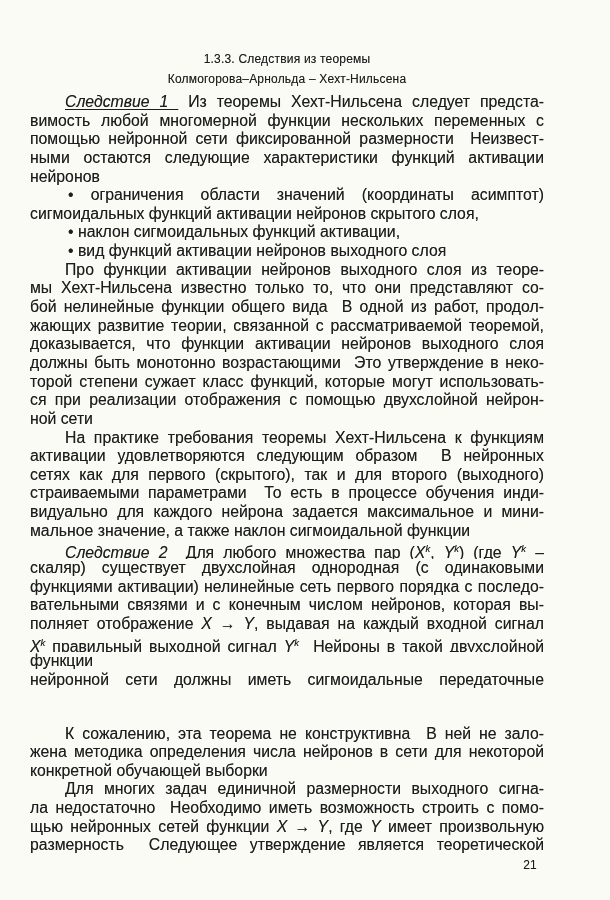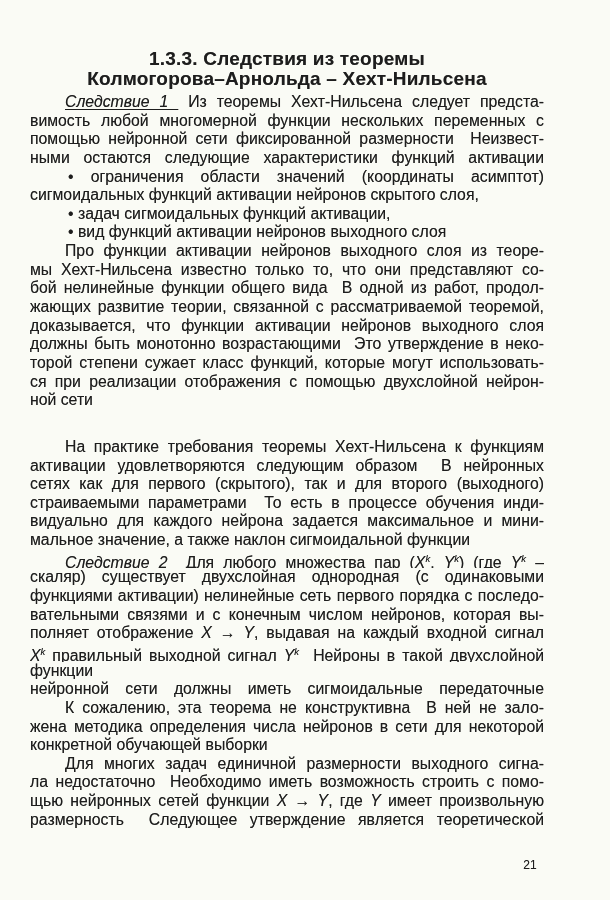--- a/index.html
+++ b/index.html
@@ -7,21 +7,21 @@
     width:610px; height:900px;
     font-family:"Liberation Sans","DejaVu Sans",sans-serif;
     background:#f9faf4;
   }
   .sheet {
     position:relative; width:610px; height:900px;
     background:#fafbf5; overflow:hidden; color:#1d1d1d;
   }
   .content { position:absolute; left:30px; top:49px; width:514px; }
   .title {
-    font-size:19px; font-weight:700; line-height:20px;
+    font-size:12px; font-weight:400; line-height:20px;
     text-align:center; letter-spacing:0.2px;
     text-shadow:0 0 0.5px rgba(0,0,0,.45);
   }
   .body {
     margin-top:4px; font-size:15.8px;
     text-shadow:0 0 0.5px rgba(0,0,0,.5);
   }
   .line { line-height:18.65px; height:18.65px; overflow:hidden; text-align:left; }
   .line.just { text-align:justify; text-align-last:justify; }
   .seg-n { font-style:normal; }
@@ -41,48 +41,49 @@
   <div class="content">
     <div class="title">
       <div>1.3.3. Следствия из теоремы</div>
       <div>Колмогорова–Арнольда – Хехт-Нильсена</div>
     </div>
     <div class="body">
         <div class="line just" style="padding-left: 35px;"><span class="seg-u">Следствие 1&nbsp;</span><span class="seg-n"> Из теоремы Хехт-Нильсена следует предста-</span></div>
         <div class="line just"><span class="seg-n">вимость любой многомерной функции нескольких переменных с</span></div>
         <div class="line just"><span class="seg-n">помощью нейронной сети фиксированной размерности&nbsp; Неизвест-</span></div>
         <div class="line just"><span class="seg-n">ными остаются следующие характеристики функций активации</span></div>
+        <div class="line"><span class="seg-n">нейронов</span></div>
         <div class="line just" style="padding-left: 38px;"><span class="seg-n">• ограничения области значений (координаты асимптот)</span></div>
         <div class="line"><span class="seg-n">сигмоидальных функций активации нейронов скрытого слоя,</span></div>
-        <div class="line" style="padding-left: 38px;"><span class="seg-n">• задач сигмоидальных функций активации,</span></div>
+        <div class="line" style="padding-left: 38px;"><span class="seg-n">• наклон сигмоидальных функций активации,</span></div>
         <div class="line" style="padding-left: 38px;"><span class="seg-n">• вид функций активации нейронов выходного слоя</span></div>
         <div class="line just" style="padding-left: 35px;"><span class="seg-n">Про функции активации нейронов выходного слоя из теоре-</span></div>
         <div class="line just"><span class="seg-n">мы Хехт-Нильсена известно только то, что они представляют со-</span></div>
         <div class="line just"><span class="seg-n">бой нелинейные функции общего вида&nbsp; В одной из работ, продол-</span></div>
         <div class="line just"><span class="seg-n">жающих развитие теории, связанной с рассматриваемой теоремой,</span></div>
         <div class="line just"><span class="seg-n">доказывается, что функции активации нейронов выходного слоя</span></div>
         <div class="line just"><span class="seg-n">должны быть монотонно возрастающими&nbsp; Это утверждение в неко-</span></div>
         <div class="line just"><span class="seg-n">торой степени сужает класс функций, которые могут использовать-</span></div>
         <div class="line just"><span class="seg-n">ся при реализации отображения с помощью двухслойной нейрон-</span></div>
         <div class="line"><span class="seg-n">ной сети</span></div>
-        <div class="line just" style="padding-left: 35px; margin-top: 28px;"><span class="seg-n">На практике требования теоремы Хехт-Нильсена к функциям</span></div>
+        <div class="line just" style="padding-left: 35px;"><span class="seg-n">На практике требования теоремы Хехт-Нильсена к функциям</span></div>
         <div class="line just"><span class="seg-n">активации удовлетворяются следующим образом&nbsp; В нейронных</span></div>
         <div class="line just"><span class="seg-n">сетях как для первого (скрытого), так и для второго (выходного)</span></div>
         <div class="line just"><span class="seg-n">страиваемыми параметрами&nbsp; То есть в процессе обучения инди-</span></div>
         <div class="line just"><span class="seg-n">видуально для каждого нейрона задается максимальное и мини-</span></div>
         <div class="line"><span class="seg-n">мальное значение, а также наклон сигмоидальной функции</span></div>
         <div class="line just" style="padding-left: 35px;"><span class="seg-u">Следствие 2&nbsp;</span><span class="seg-n"> Для любого множества пар (</span><span class="seg-i">X</span><span class="seg-s">k</span><span class="seg-n">, </span><span class="seg-i">Y</span><span class="seg-s">k</span><span class="seg-n">) (где </span><span class="seg-i">Y</span><span class="seg-s">k</span><span class="seg-n"> –</span></div>
         <div class="line just"><span class="seg-n">скаляр) существует двухслойная однородная (с одинаковыми</span></div>
         <div class="line just"><span class="seg-n">функциями активации) нелинейные сеть первого порядка с последо-</span></div>
         <div class="line just"><span class="seg-n">вательными связями и с конечным числом нейронов, которая вы-</span></div>
         <div class="line just"><span class="seg-n">полняет отображение </span><span class="seg-i">X</span><span class="seg-n"> → </span><span class="seg-i">Y</span><span class="seg-n">, выдавая на каждый входной сигнал</span></div>
         <div class="line just"><span class="seg-i">X</span><span class="seg-s">k</span><span class="seg-n"> правильный выходной сигнал </span><span class="seg-i">Y</span><span class="seg-s">k</span><span class="seg-n">&nbsp; Нейроны в такой двухслойной</span></div>
         <div class="line"><span class="seg-n">функции</span></div>
         <div class="line just"><span class="seg-n">нейронной сети должны иметь сигмоидальные передаточные</span></div>
-        <div class="line just" style="padding-left: 35px;"><span class="seg-n">К сожалению, эта теорема не конструктивна&nbsp; В ней не зало-</span></div>
+        <div class="line just" style="padding-left: 35px; margin-top: 35px;"><span class="seg-n">К сожалению, эта теорема не конструктивна&nbsp; В ней не зало-</span></div>
         <div class="line just"><span class="seg-n">жена методика определения числа нейронов в сети для некоторой</span></div>
         <div class="line"><span class="seg-n">конкретной обучающей выборки</span></div>
         <div class="line just" style="padding-left: 35px;"><span class="seg-n">Для многих задач единичной размерности выходного сигна-</span></div>
         <div class="line just"><span class="seg-n">ла недостаточно&nbsp; Необходимо иметь возможность строить с помо-</span></div>
         <div class="line just"><span class="seg-n">щью нейронных сетей функции </span><span class="seg-i">X</span><span class="seg-n"> → </span><span class="seg-i">Y</span><span class="seg-n">, где </span><span class="seg-i">Y</span><span class="seg-n"> имеет произвольную</span></div>
         <div class="line just"><span class="seg-n">размерность&nbsp; Следующее утверждение является теоретической</span></div>
       </div>
   </div>
   <div class="pagenum">21</div>
 </div>

